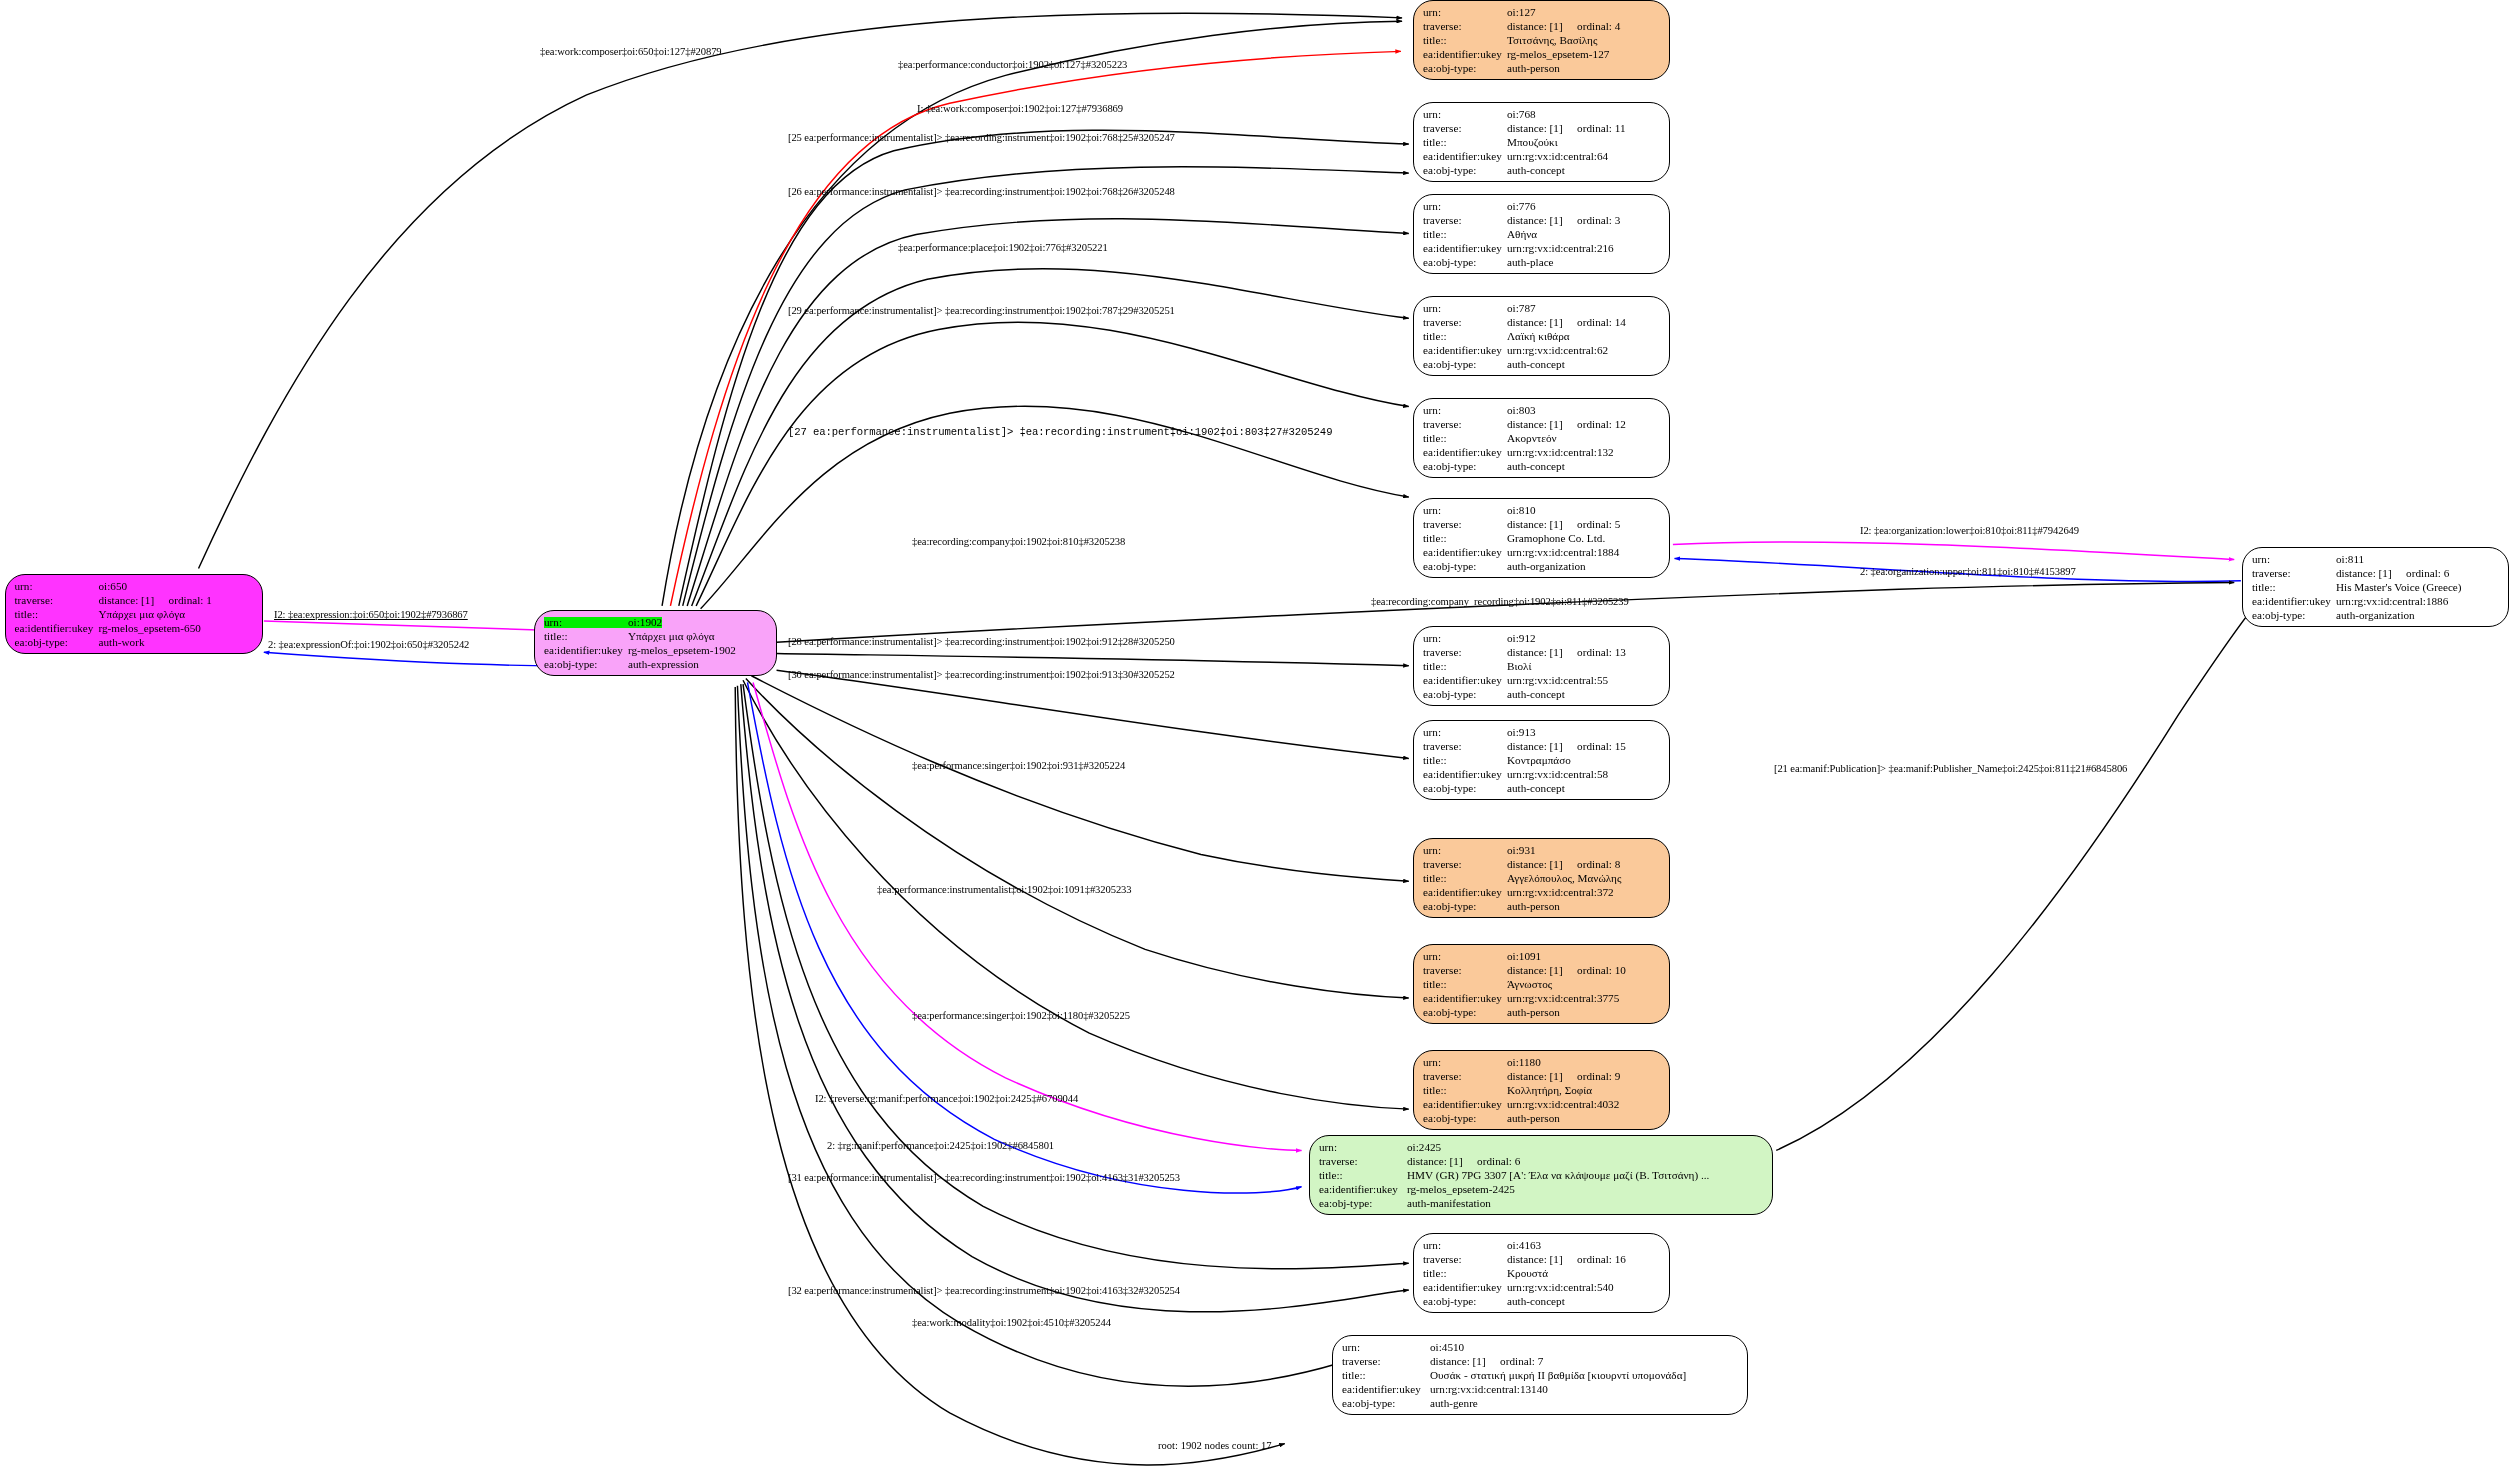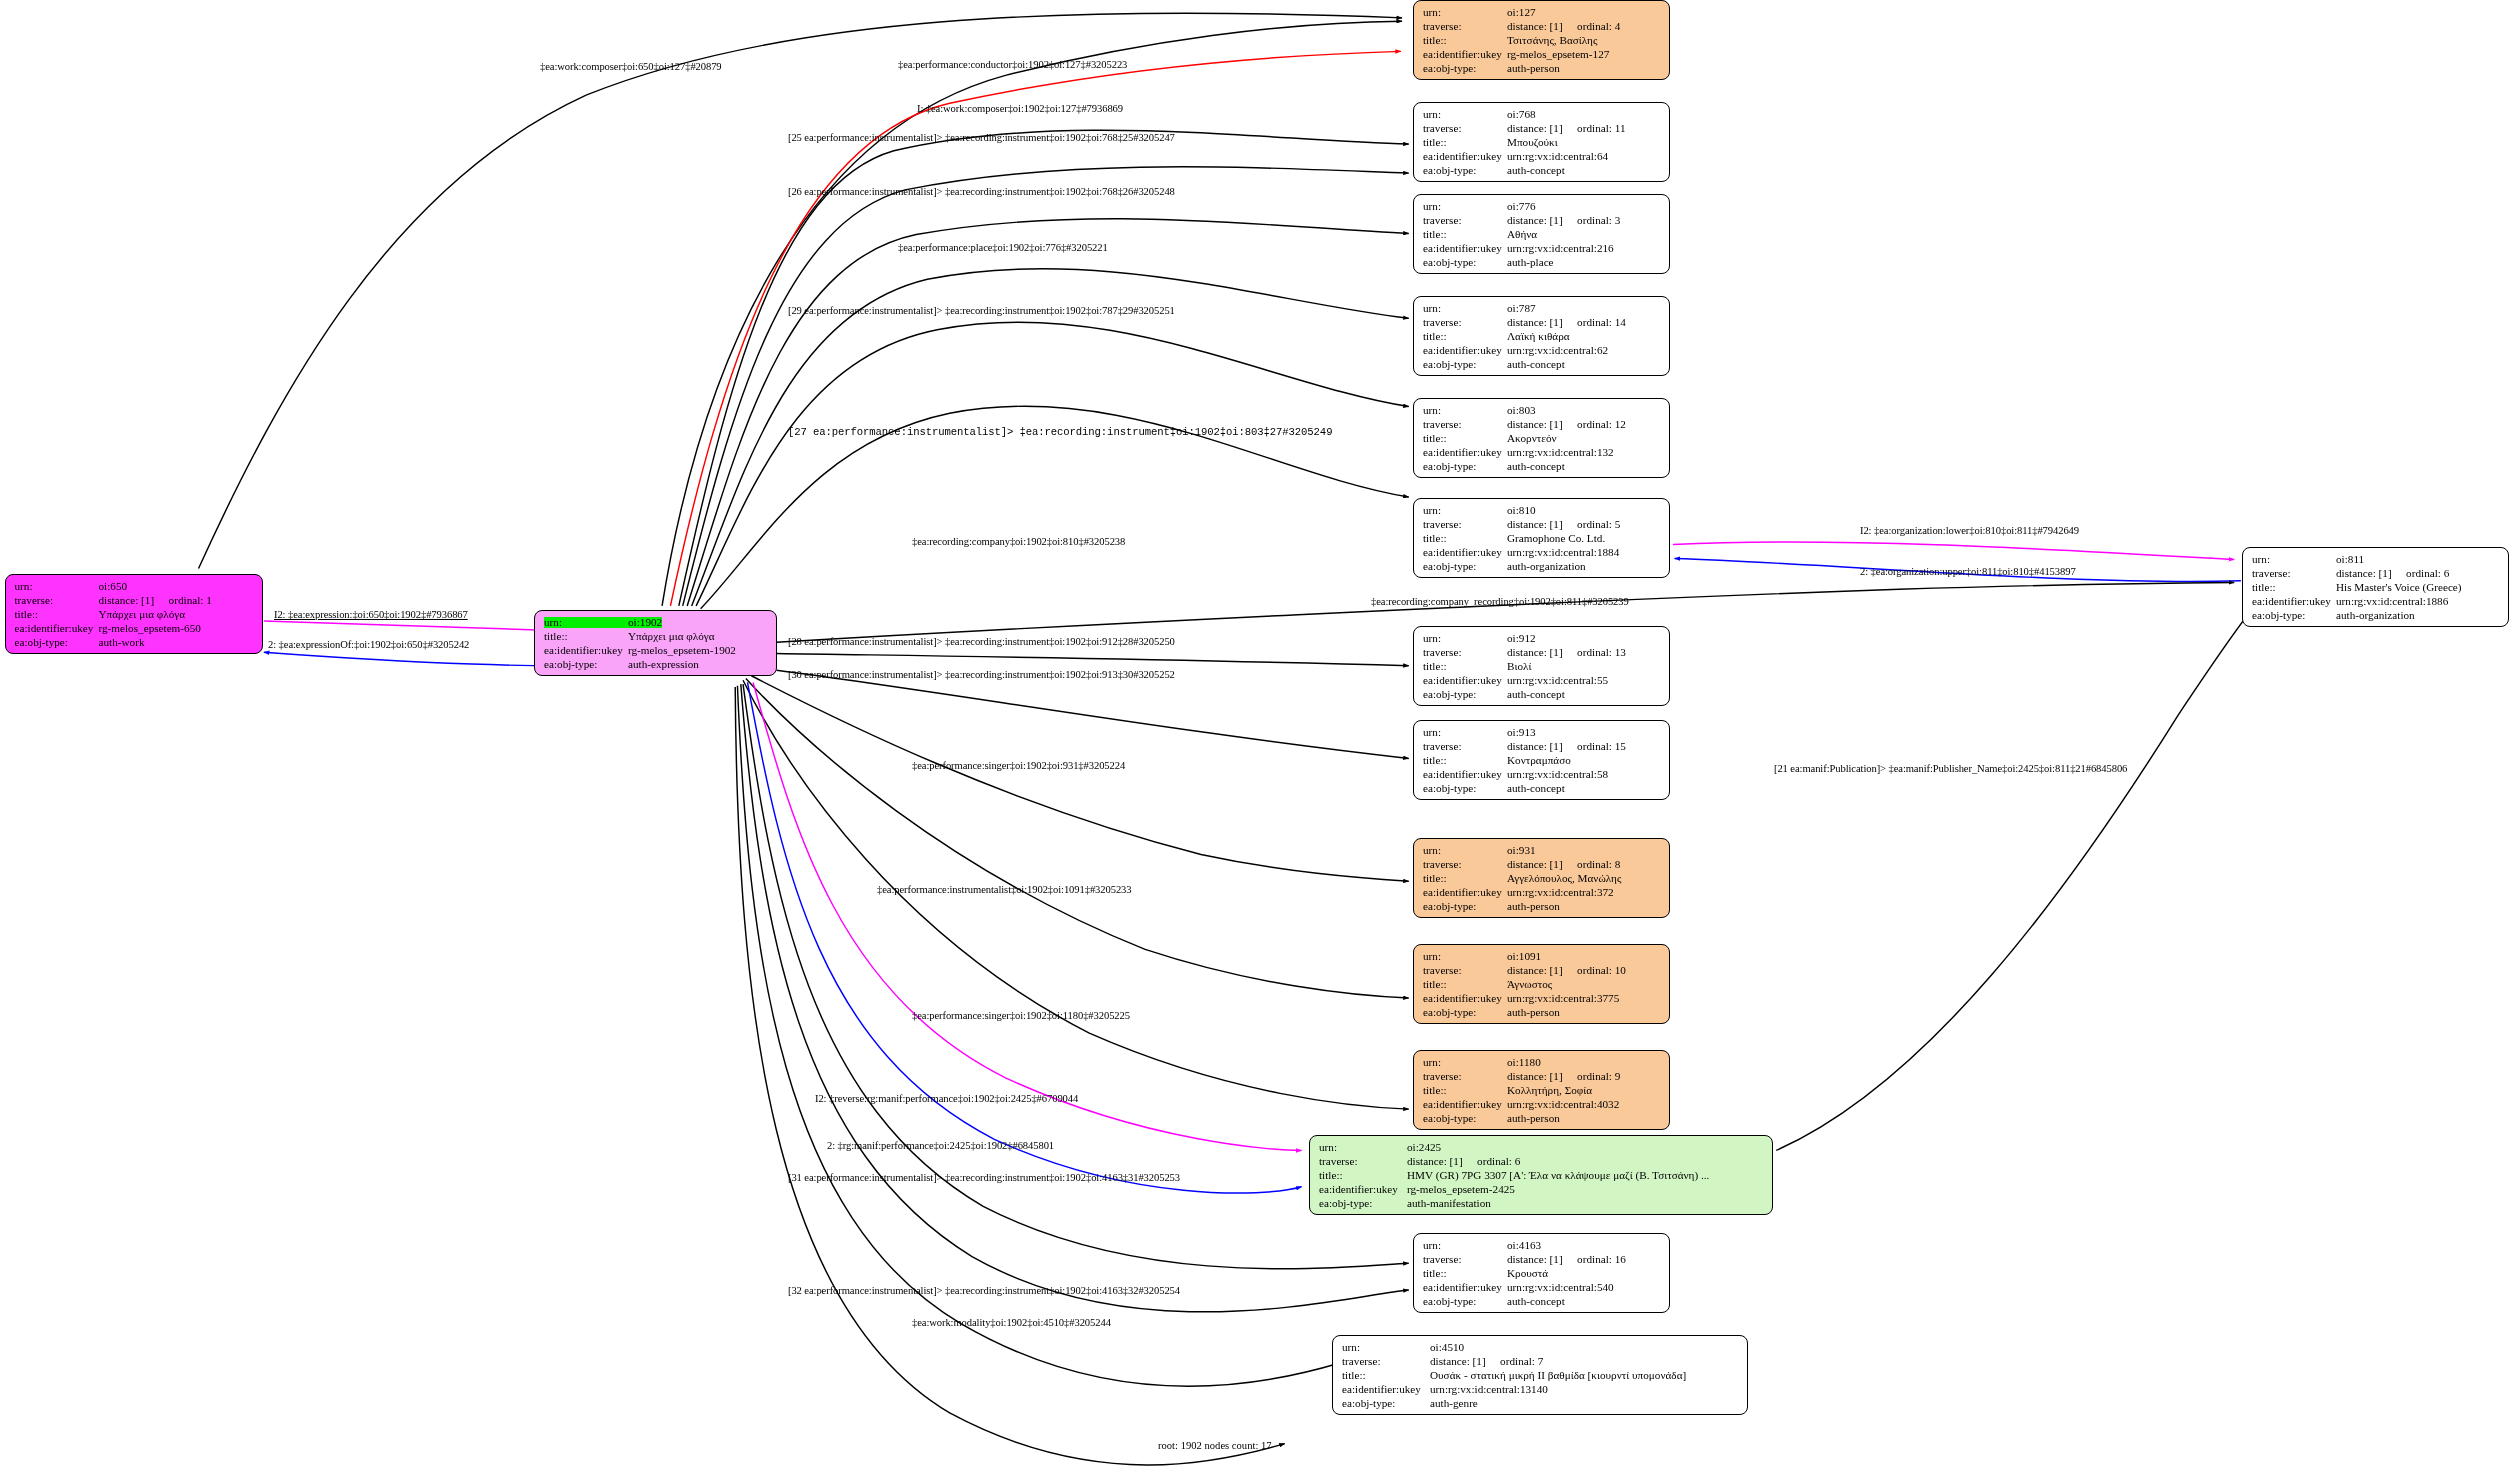--- a/index.html
+++ b/index.html
@@ -1,20 +1,20 @@
 <!DOCTYPE html>
 <html style="font-size:9px"><head>
 <meta charset="utf-8">
 <title>Graph</title>
 <style>
   html,body{margin:0;padding:0;background:#ffffff;}
   body{font-family:"Liberation Serif","DejaVu Serif",serif;}
   #canvas{position:relative;width:2512px;height:1466px;background:#fff;overflow:hidden;}
   #edges{position:absolute;left:0;top:0;width:2512px;height:1466px;pointer-events:none;}
-  .node{position:absolute;border:1.4px solid #000;border-radius:8px;box-sizing:border-box;
+  .node{position:absolute;border:1.4px solid #000;border-radius:20px;box-sizing:border-box;
         background:#ffffff;padding:5.6px 7.8px 5.6px 9px;}
   .node.work{background:#ff33ff;}
   .node.expression{background:#f9a3f9;}
   .node.person{background:#fac99a;}
   .node.manifestation{background:#d2f5c4;}
   .node.org{background:#ffffff;}
   .row{display:flex;align-items:baseline;line-height:1.0;white-space:nowrap;}
   .row .k{width:84px;flex:0 0 84px;font-size:11.2px;color:#000;}
   .row .v{font-size:11.2px;color:#000;}
   .row .v .d{display:inline-block;}
@@ -478,21 +478,21 @@
     <div class="row">
       <span class="k">ea:identifier:ukey</span>
       <span class="v">urn:rg:vx:id:central:1886</span>
     </div>
     <div class="row">
       <span class="k">ea:obj-type:</span>
       <span class="v">auth-organization</span>
     </div>
   </div>
 
-  <div class="edge-label" style="left:540px;top:62px;">‡ea:work:composer‡oi:650‡oi:127‡#20879</div>
+  <div class="edge-label" style="left:540px;top:47px;">‡ea:work:composer‡oi:650‡oi:127‡#20879</div>
   <div class="edge-label" style="left:898px;top:60px;">‡ea:performance:conductor‡oi:1902‡oi:127‡#3205223</div>
   <div class="edge-label" style="left:917px;top:104px;">I: ‡ea:work:composer‡oi:1902‡oi:127‡#7936869</div>
   <div class="edge-label" style="left:788px;top:133px;">[25 ea:performance:instrumentalist]&gt; ‡ea:recording:instrument‡oi:1902‡oi:768‡25#3205247</div>
   <div class="edge-label" style="left:788px;top:187px;">[26 ea:performance:instrumentalist]&gt; ‡ea:recording:instrument‡oi:1902‡oi:768‡26#3205248</div>
   <div class="edge-label" style="left:898px;top:243px;">‡ea:performance:place‡oi:1902‡oi:776‡#3205221</div>
   <div class="edge-label" style="left:788px;top:306px;">[29 ea:performance:instrumentalist]&gt; ‡ea:recording:instrument‡oi:1902‡oi:787‡29#3205251</div>
   <div class="edge-label" style="left:788px;top:427px;font-family:Liberation Mono, monospace;">[27 ea:performance:instrumentalist]&gt; ‡ea:recording:instrument‡oi:1902‡oi:803‡27#3205249</div>
   <div class="edge-label" style="left:912px;top:537px;">‡ea:recording:company‡oi:1902‡oi:810‡#3205238</div>
   <div class="edge-label" style="left:274px;top:610px;text-decoration:underline;">I2: ‡ea:expression:‡oi:650‡oi:1902‡#7936867</div>
   <div class="edge-label" style="left:268px;top:640px;">2: ‡ea:expressionOf:‡oi:1902‡oi:650‡#3205242</div>

